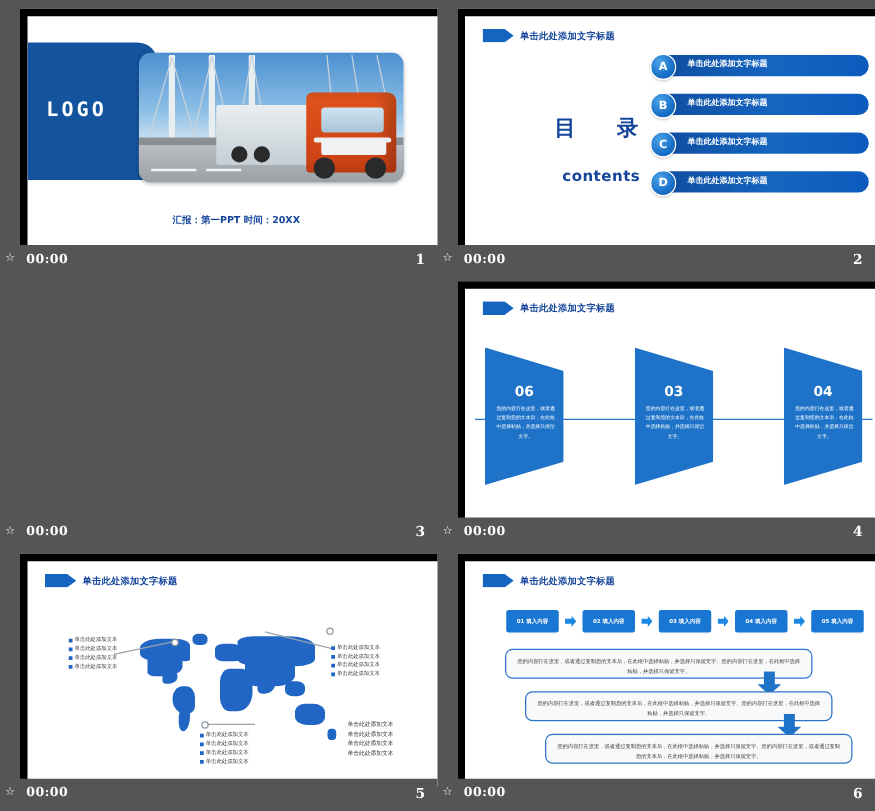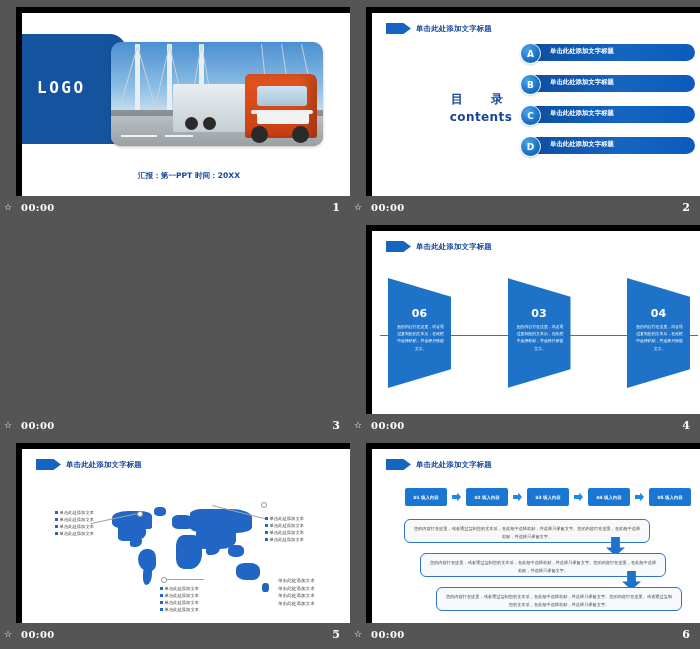--- a/index.html
+++ b/index.html
@@ -83,22 +83,22 @@
     position:absolute;left:0;right:0;top:136px;text-align:center;
     color:#15459B;font-size:14px;font-weight:bold;letter-spacing:.3px;
   }
   .s1-sub{
     position:absolute;left:0;right:0;top:158px;text-align:center;
     color:#15459B;font-size:7.6px;font-weight:bold;
   }
 
   
   .s2-contents{position:absolute;left:54px;top:78px;text-align:center;width:110px;}
-  .s2-cn{color:#15459B;font-size:12px;font-weight:bold;letter-spacing:8px;}
-  .s2-en{color:#15459B;font-size:12px;font-weight:bold;margin-top:2px;letter-spacing:.4px;}
+  .s2-cn{color:#15459B;font-size:17px;font-weight:bold;letter-spacing:8px;}
+  .s2-en{color:#15459B;font-size:12px;font-weight:bold;margin-top:20px;letter-spacing:.4px;}
   .s2-list{position:absolute;left:148px;top:30px;width:180px;}
   .s2-item{position:relative;height:18px;margin-bottom:13px;}
   .s2-pill{
     position:absolute;left:8px;top:1px;width:167px;height:17px;
     background:linear-gradient(90deg,#0e4da0,#1565C0 55%,#0c5bbd);
     border-radius:9px;
   }
   .s2-circ{
     position:absolute;left:0;top:0;width:19px;height:19px;border-radius:50%;
     background:radial-gradient(circle at 35% 30%,#4da3e8,#1871c8 60%,#0d5aad);

